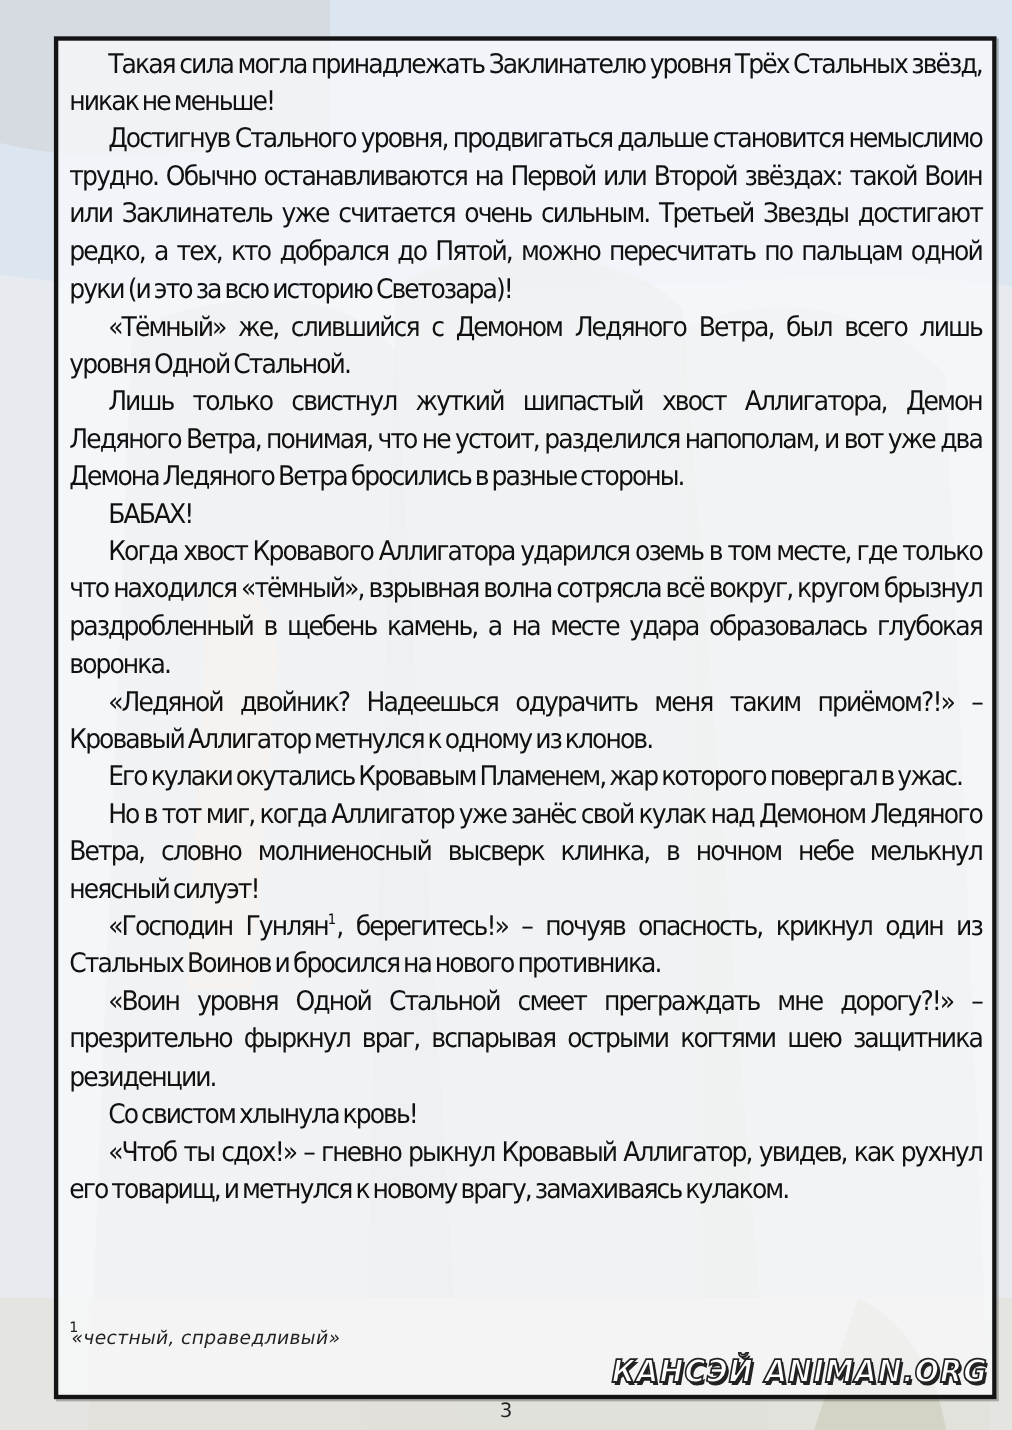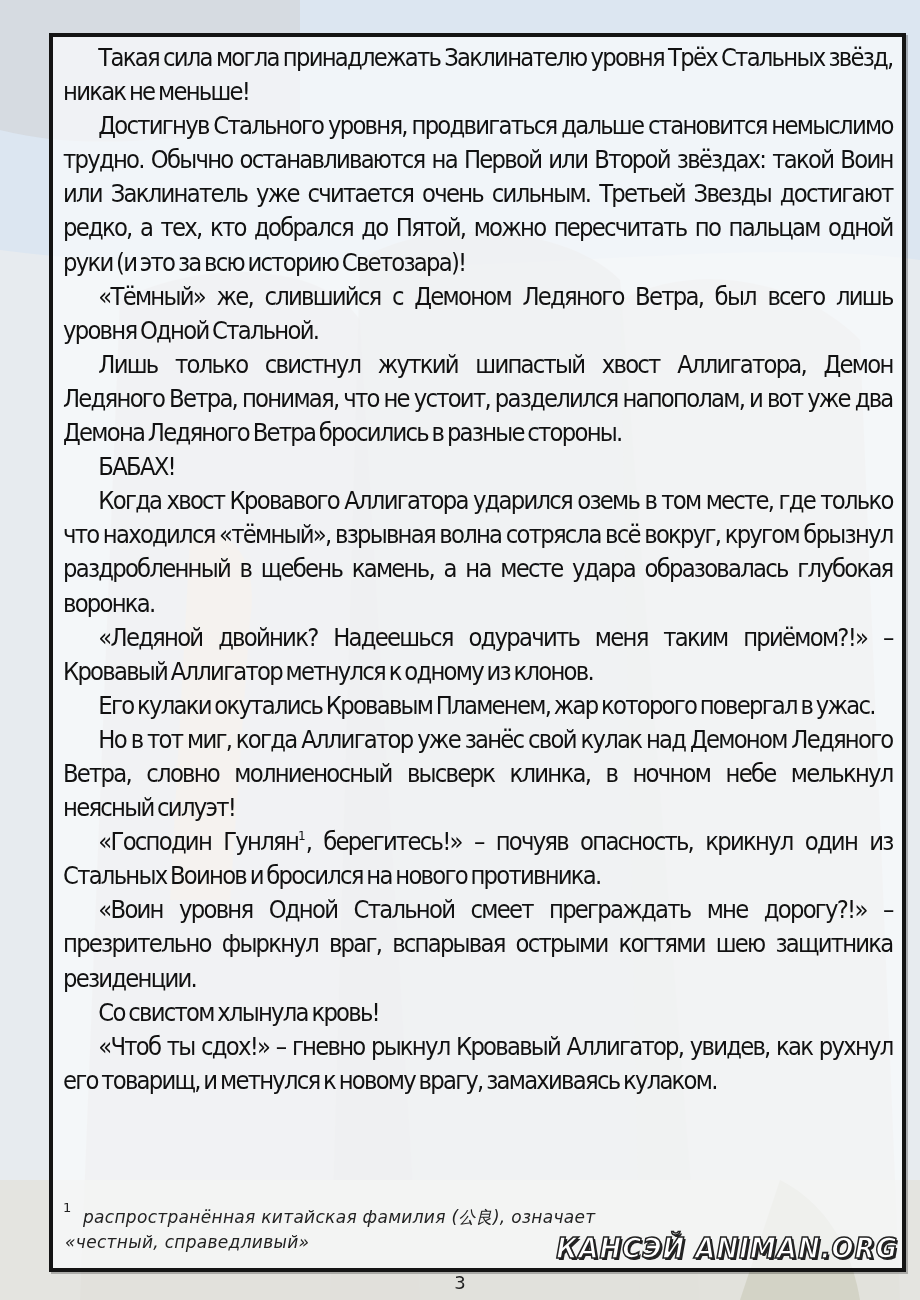--- a/index.html
+++ b/index.html
@@ -78,20 +78,19 @@
     <p class="para">Его кулаки окутались Кровавым Пламенем, жар которого повергал в ужас.</p>
     <p class="para">Но в тот миг, когда Аллигатор уже занёс свой кулак над Демоном Ледяного Ветра, словно молниеносный высверк клинка, в ночном небе мелькнул неясный силуэт!</p>
     <p class="para"><span>«Господин Гунлян</span><sup>1</sup><span>, берегитесь!» – почуяв опасность, крикнул один из Стальных Воинов и бросился на нового противника.</span></p>
     <p class="para">«Воин уровня Одной Стальной смеет преграждать мне дорогу?!» – презрительно фыркнул враг, вспарывая острыми когтями шею защитника резиденции.</p>
     <p class="para">Со свистом хлынула кровь!</p>
     <p class="para">«Чтоб ты сдох!» – гневно рыкнул Кровавый Аллигатор, увидев, как рухнул его товарищ, и метнулся к новому врагу, замахиваясь кулаком.</p>
   </div>
 
   <div class="footnote">
     <span class="num">1</span>
-    <div class="line1">распространённая китайская фамилия (公良), означает</div>
     <div>«честный, справедливый»</div>
   </div>
 
   <div class="watermark">КАНСЭЙ ANIMAN.ORG</div>
 </div>
 
 <div class="page-number">3</div>
 
 </body></html>

